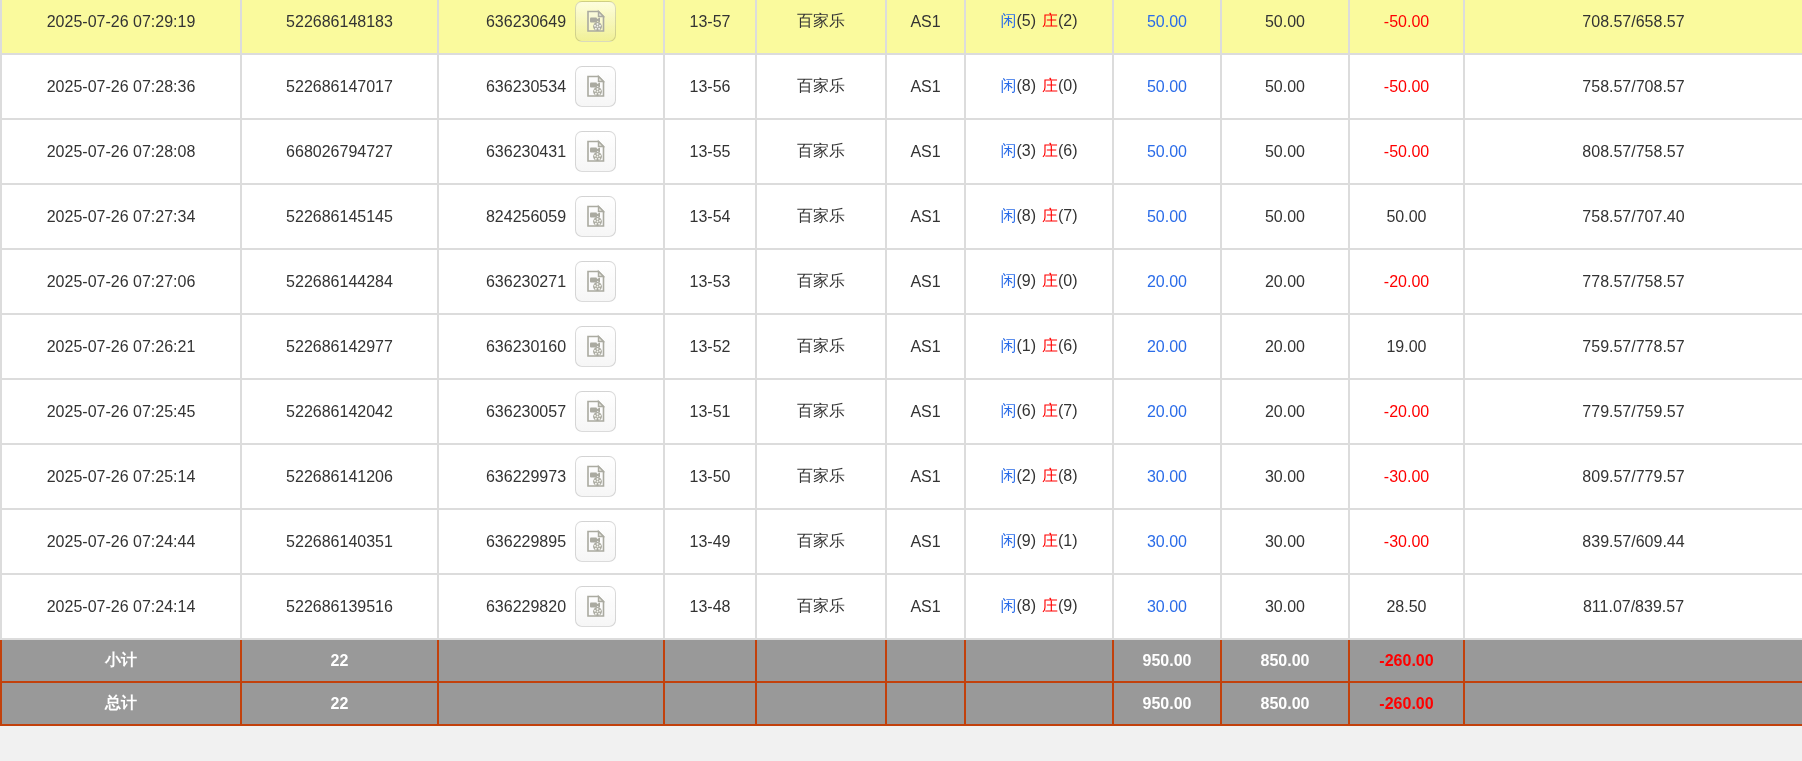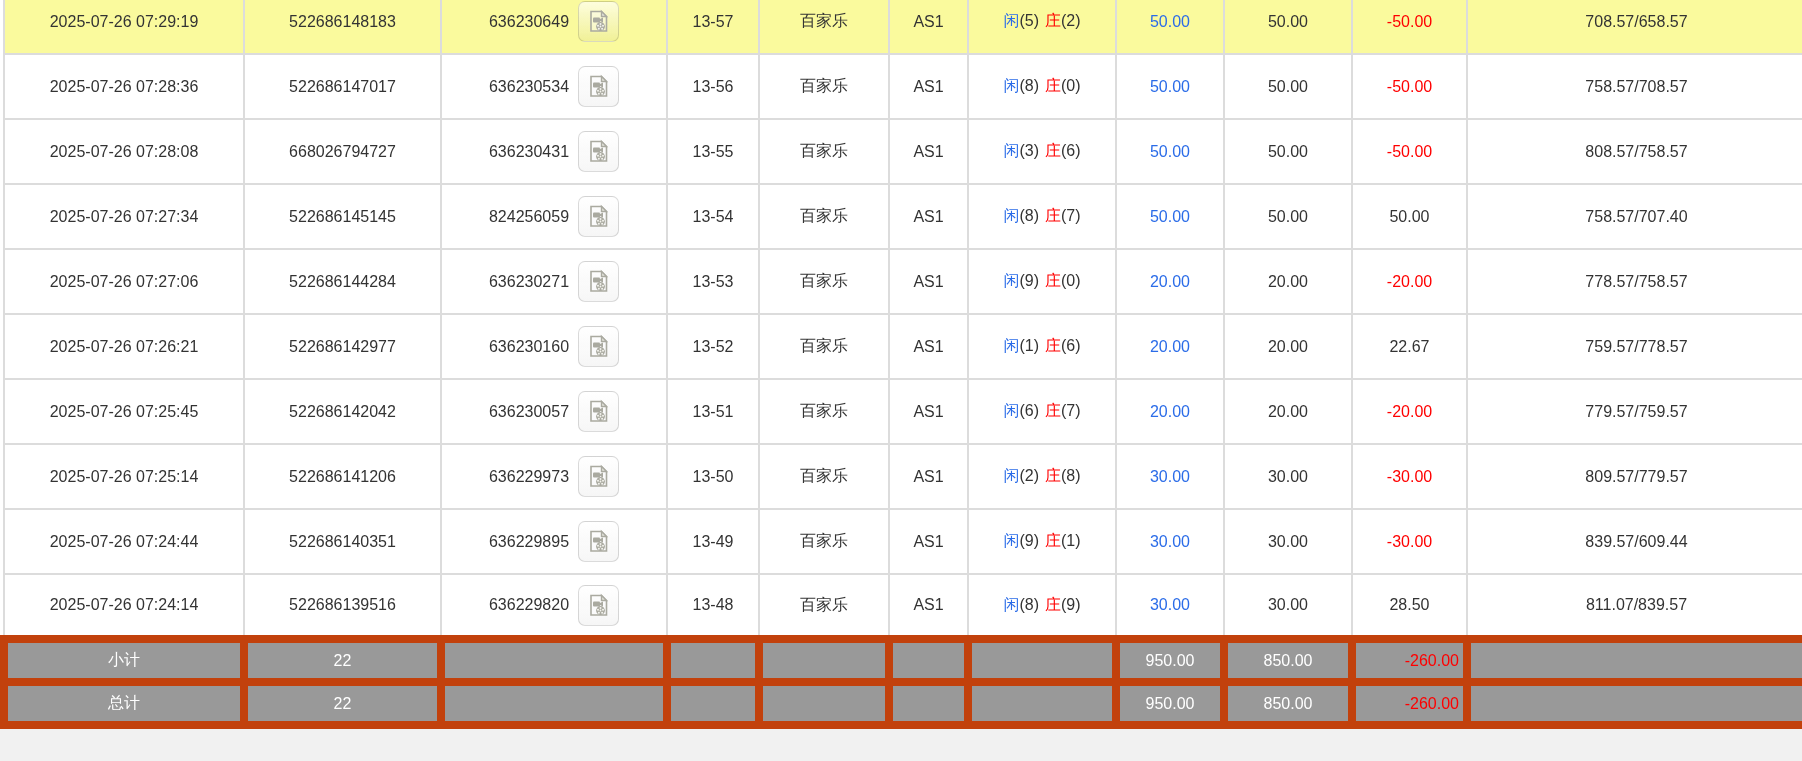--- a/index.html
+++ b/index.html
@@ -47,24 +47,24 @@
     background:linear-gradient(rgba(255,255,255,0.65), rgba(0,0,0,0.035));
     cursor:pointer;
     box-sizing:border-box;
   }
   .video-btn svg{display:block;}
   
   tfoot tr{height:43px;}
   tfoot td{
     background:#999999;
     color:#ffffff;
-    font-weight:normal;
-    border:8px solid #c2410c;
-  }
-  tfoot td.js-winloss.neg{color:#ff0000;text-align:right;}
+    font-weight:bold;
+    border:2px solid #c2410c;
+  }
+  tfoot td.js-winloss.neg{color:#ff0000;}
 </style>
 </head>
 <body>
 
 <div class="viewport">
   <table class="records">
     <colgroup>
       <col style="width:240px">
         <col style="width:197px">
         <col style="width:226px">
@@ -290,21 +290,21 @@
       </span>
     </td>
     <td>13-52</td>
     <td>百家乐</td>
     <td>AS1</td>
     <td>
       <span class="blue">闲</span><span class="score">(1)</span><span class="red banker">庄</span><span class="score">(6)</span>
     </td>
     <td class="blue">20.00</td>
     <td>20.00</td>
-    <td class="js-winloss">22.67</td>
+    <td class="js-winloss">19.00</td>
     <td>759.57/778.57</td>
   </tr>
 
   <tr>
     <td>2025-07-26 07:25:45</td>
     <td>522686142042</td>
     <td>
       <span class="round-wrap">
         <span>636230057</span>
         <span class="video-btn">

